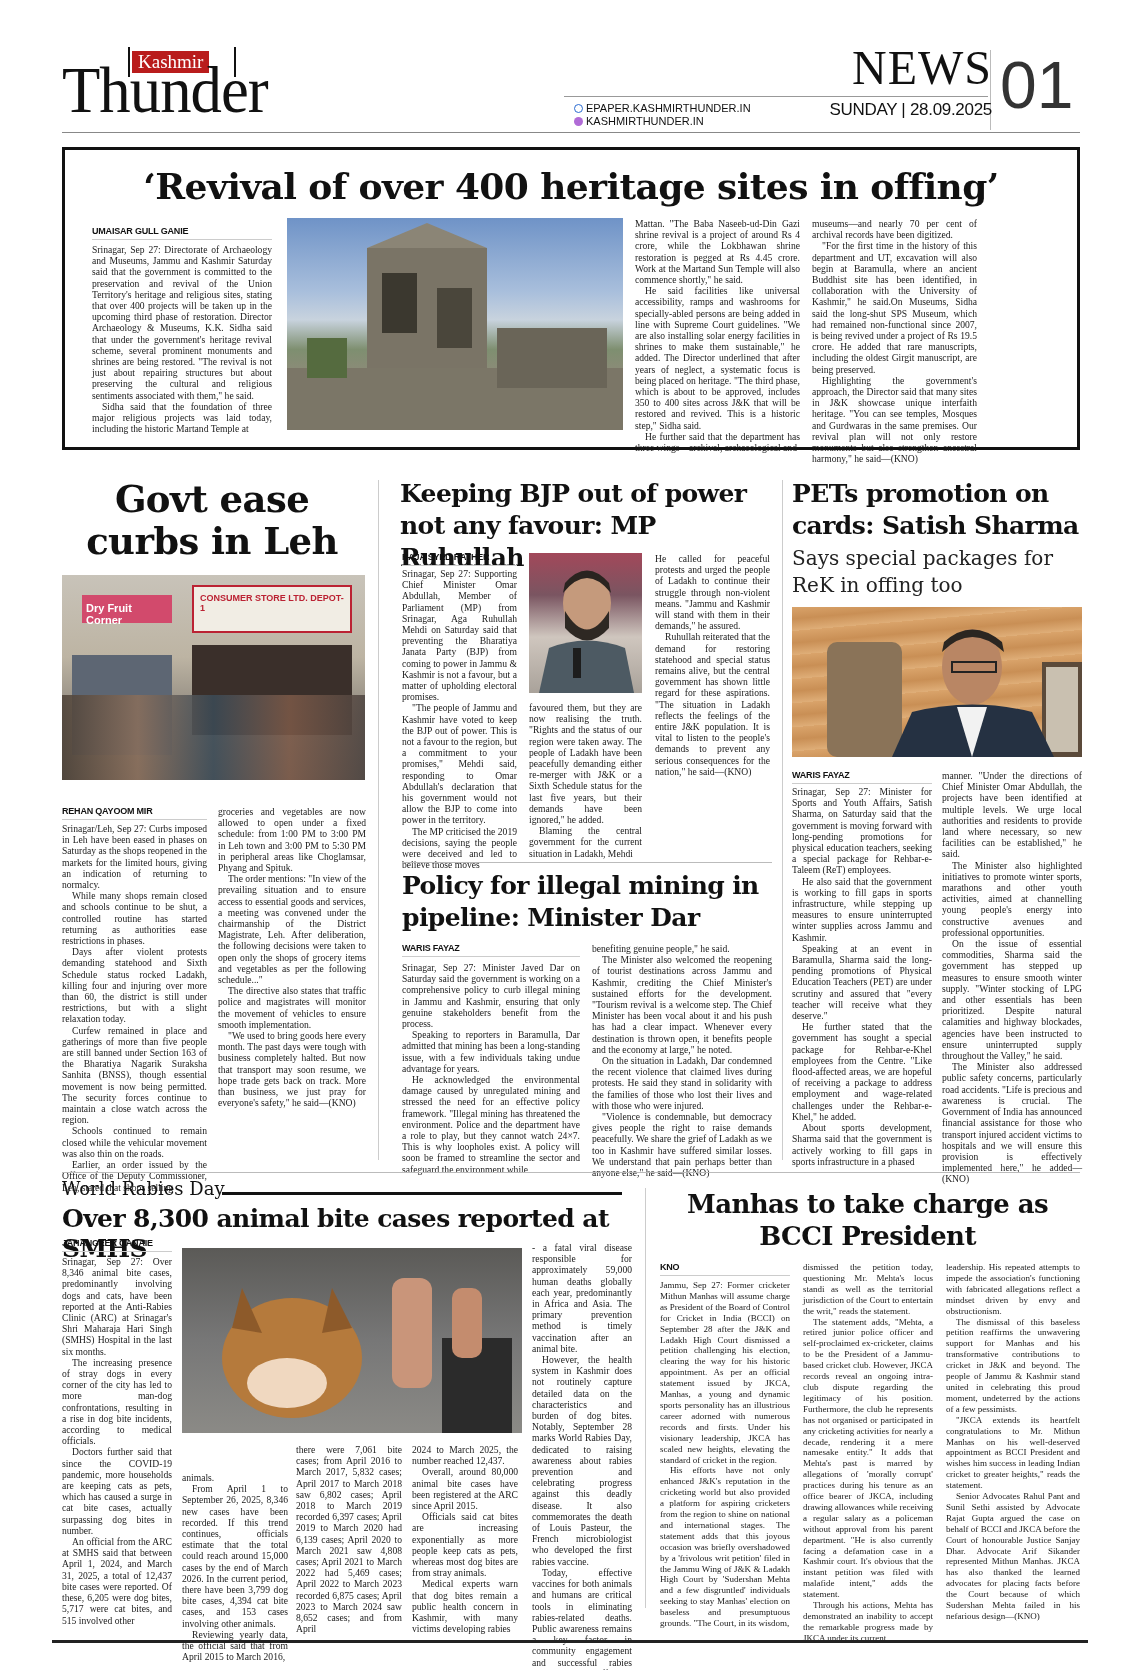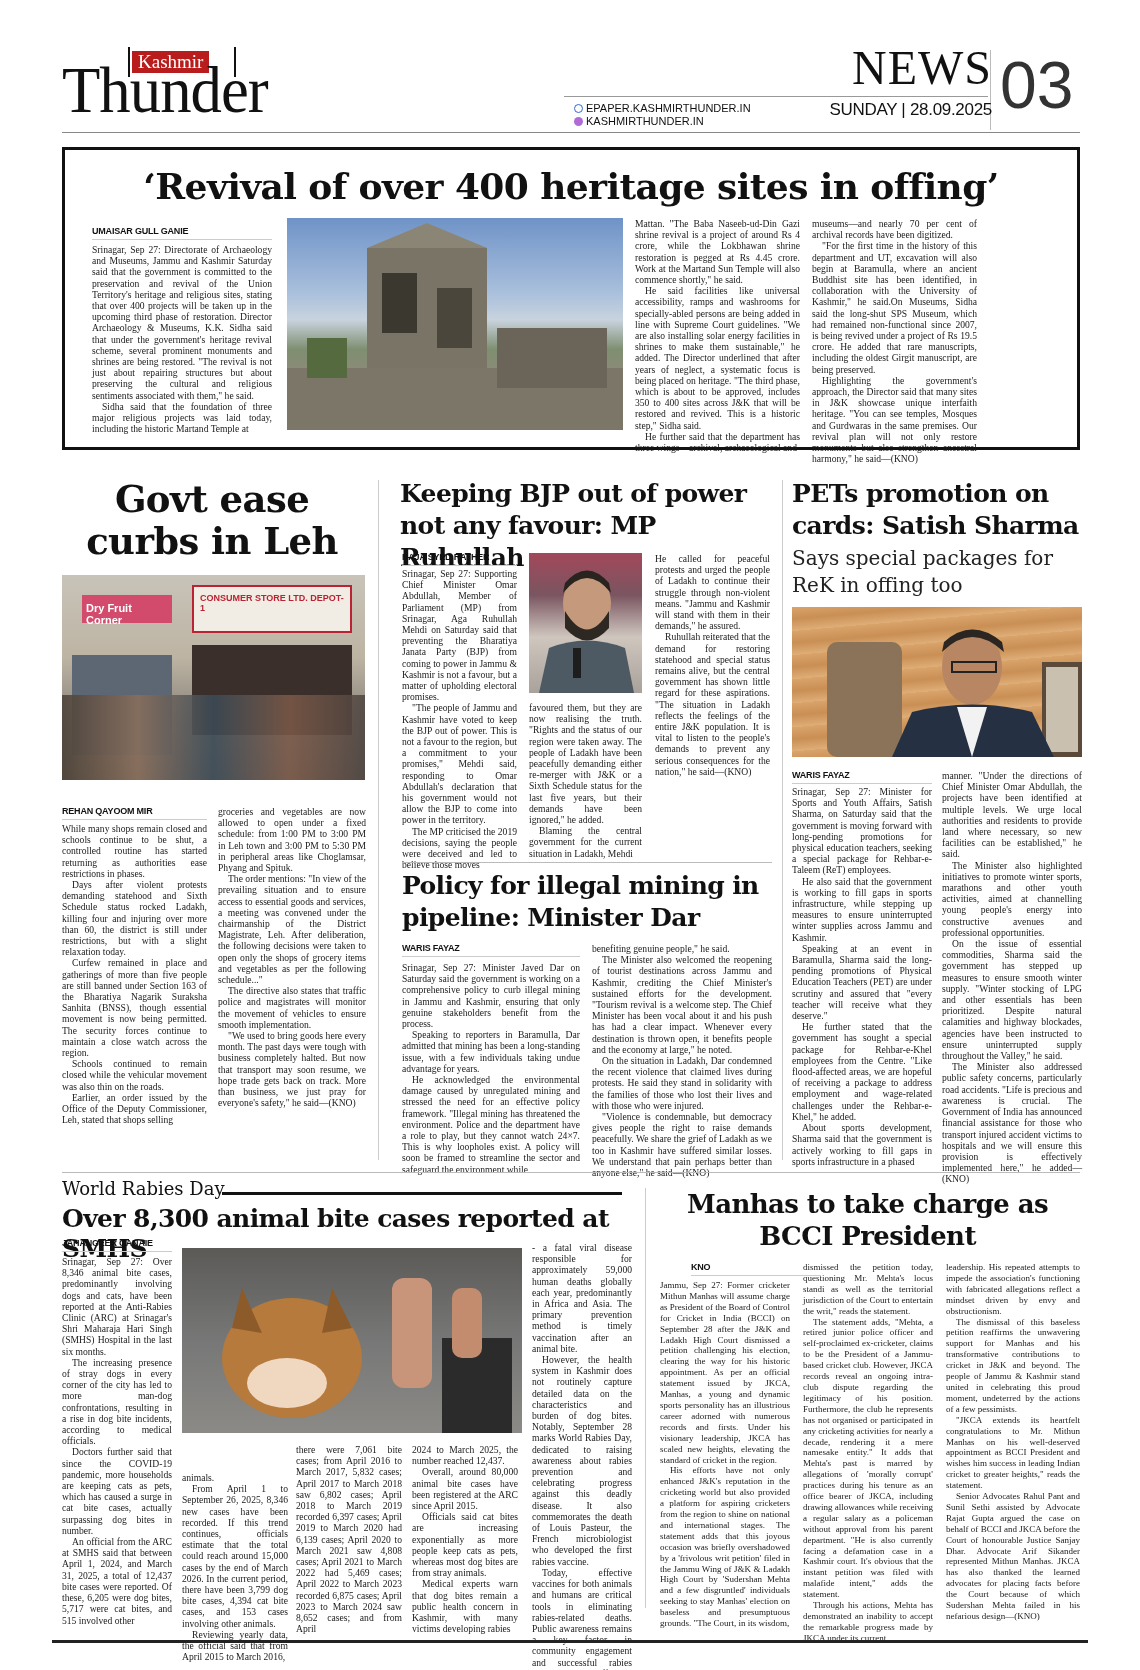--- a/index.html
+++ b/index.html
@@ -36,21 +36,21 @@
 <body>
 
 <div class="abs mast-logo">
   <div class="mast-bracket-l"></div>
   <div class="mast-kashmir">Kashmir</div>
   <div class="mast-bracket-r"></div>
   <div class="mast-thunder">Thunder</div>
 </div>
 <div class="abs news-word">NEWS</div>
 <div class="abs vsep"></div>
-<div class="abs page-no">03</div>
+<div class="abs page-no">01</div>
 <div class="abs mast-line"></div>
 <div class="abs urls">
   <div><span class="ic" style="border:1.5px solid #2a6bd1;"></span><span>EPAPER.KASHMIRTHUNDER.IN</span></div>
   <div><span class="ic" style="background:#b06bd6;"></span><span>KASHMIRTHUNDER.IN</span></div>
 </div>
 <div class="abs dateline">SUNDAY | 28.09.2025</div>
 <div class="abs top-rule"></div>
 
 <div class="abs lead-box"></div>
 <div class="abs lead-head headline">‘Revival of over 400 heritage sites in offing’</div>
@@ -84,20 +84,21 @@
 <div class="abs headline" style="left:62px;top:478px;width:300px;text-align:center;font-size:37px;line-height:42px;">Govt ease curbs in Leh</div>
 <div class="abs photo" style="left:62px;top:575px;width:303px;height:205px;background:linear-gradient(180deg,#c8c3b9 0%,#bdb4a3 40%,#8b857c 70%,#6d6a66 100%);">
   <div style="position:absolute;left:20px;top:20px;width:90px;height:28px;background:#d24a6c;color:#fff;font-family:'Liberation Sans',sans-serif;font-size:11px;font-weight:bold;padding:7px 4px;">Dry Fruit Corner</div>
   <div style="position:absolute;left:130px;top:10px;width:160px;height:48px;background:#f1ede4;border:2px solid #b23;color:#b23;font-family:'Liberation Sans',sans-serif;font-size:9px;font-weight:bold;padding:6px;">CONSUMER STORE LTD. DEPOT-1</div>
   <div style="position:absolute;left:130px;top:70px;width:160px;height:90px;background:#3a2f2a;"></div>
   <div style="position:absolute;left:10px;top:80px;width:100px;height:100px;background:#5d6673;"></div>
   <div style="position:absolute;left:0;top:120px;width:303px;height:85px;background:linear-gradient(90deg,#4b4036,#8a6e5a,#3b4b57,#7d5a48,#4d4440);opacity:.85;"></div>
 </div>
 <div class="abs byline" style="left:62px;top:806px;width:145px;">REHAN QAYOOM MIR</div>
 <div class="abs col" style="left:62px;top:823px;width:145px;">
+  <p>Srinagar/Leh, Sep 27: Curbs imposed in Leh have been eased in phases on Saturday as the shops reopened in the markets for the limited hours, giving an indication of returning to normalcy.</p>
   <p>While many shops remain closed and schools continue to be shut, a controlled routine has started returning as authorities ease restrictions in phases.</p>
   <p>Days after violent protests demanding statehood and Sixth Schedule status rocked Ladakh, killing four and injuring over more than 60, the district is still under restrictions, but with a slight relaxation today.</p>
   <p>Curfew remained in place and gatherings of more than five people are still banned under Section 163 of the Bharatiya Nagarik Suraksha Sanhita (BNSS), though essential movement is now being permitted. The security forces continue to maintain a close watch across the region.</p>
   <p>Schools continued to remain closed while the vehicular movement was also thin on the roads.</p>
   <p>Earlier, an order issued by the Office of the Deputy Commissioner, Leh, stated that shops selling</p>
 </div>
 <div class="abs col" style="left:218px;top:806px;width:148px;">
   <p>groceries and vegetables are now allowed to open under a fixed schedule: from 1:00 PM to 3:00 PM in Leh town and 3:00 PM to 5:30 PM in peripheral areas like Choglamsar, Phyang and Spituk.</p>
   <p>The order mentions: "In view of the prevailing situation and to ensure access to essential goods and services, a meeting was convened under the chairmanship of the District Magistrate, Leh. After deliberation, the following decisions were taken to open only the shops of grocery items and vegetables as per the following schedule..."</p>
   <p>The directive also states that traffic police and magistrates will monitor the movement of vehicles to ensure smooth implementation.</p>
@@ -217,21 +218,21 @@
 </div>
 <div class="abs col" style="left:532px;top:1242px;width:100px;">
   <p>- a fatal viral disease responsible for approximately 59,000 human deaths globally each year, predominantly in Africa and Asia. The primary prevention method is timely vaccination after an animal bite.</p>
   <p>However, the health system in Kashmir does not routinely capture detailed data on the characteristics and burden of dog bites. Notably, September 28 marks World Rabies Day, dedicated to raising awareness about rabies prevention and celebrating progress against this deadly disease. It also commemorates the death of Louis Pasteur, the French microbiologist who developed the first rabies vaccine.</p>
   <p>Today, effective vaccines for both animals and humans are critical tools in eliminating rabies-related deaths. Public awareness remains a key factor in community engagement and successful rabies prevention efforts—(KNO)</p>
 </div>
 
 <div class="abs vrule" style="left:645px;top:1188px;height:420px;"></div>
 
 <div class="abs headline" style="left:655px;top:1188px;width:425px;text-align:center;font-size:26px;line-height:32px;">Manhas to take charge as BCCI President</div>
-<div class="abs byline" style="left:660px;top:1262px;width:130px;margin-left:31px;">KNO</div>
+<div class="abs byline" style="left:660px;top:1262px;width:130px;">KNO</div>
 <div class="abs col" style="left:660px;top:1280px;width:130px;font-size:9px;line-height:10.9px;">
   <p>Jammu, Sep 27: Former cricketer Mithun Manhas will assume charge as President of the Board of Control for Cricket in India (BCCI) on September 28 after the J&amp;K and Ladakh High Court dismissed a petition challenging his election, clearing the way for his historic appointment. As per an official statement issued by JKCA, Manhas, a young and dynamic sports personality has an illustrious career adorned with numerous records and firsts. Under his visionary leadership, JKCA has scaled new heights, elevating the standard of cricket in the region.</p>
   <p>His efforts have not only enhanced J&amp;K's reputation in the cricketing world but also provided a platform for aspiring cricketers from the region to shine on national and international stages. The statement adds that this joyous occasion was briefly overshadowed by a 'frivolous writ petition' filed in the Jammu Wing of J&amp;K &amp; Ladakh High Court by 'Sudershan Mehta and a few disgruntled' individuals seeking to stay Manhas' election on baseless and presumptuous grounds. "The Court, in its wisdom,</p>
 </div>
 <div class="abs col" style="left:803px;top:1262px;width:130px;font-size:9px;line-height:10.9px;">
   <p>dismissed the petition today, questioning Mr. Mehta's locus standi as well as the territorial jurisdiction of the Court to entertain the writ," reads the statement.</p>
   <p>The statement adds, "Mehta, a retired junior police officer and self-proclaimed ex-cricketer, claims to be the President of a Jammu-based cricket club. However, JKCA records reveal an ongoing intra-club dispute regarding the legitimacy of his position. Furthermore, the club he represents has not organised or participated in any cricketing activities for nearly a decade, rendering it a mere namesake entity." It adds that Mehta's past is marred by allegations of 'morally corrupt' practices during his tenure as an office bearer of JKCA, including drawing allowances while receiving a regular salary as a policeman without approval from his parent department. "He is also currently facing a defamation case in a Kashmir court. It's obvious that the instant petition was filed with malafide intent," adds the statement.</p>
   <p>Through his actions, Mehta has demonstrated an inability to accept the remarkable progress made by JKCA under its current</p>
 </div>
 <div class="abs col" style="left:946px;top:1262px;width:134px;font-size:9px;line-height:10.9px;">

